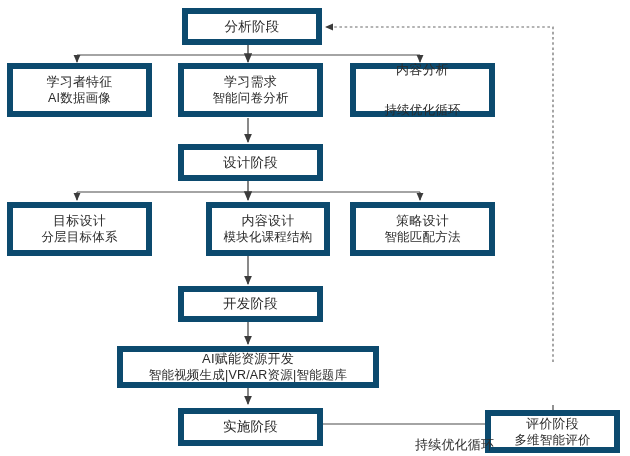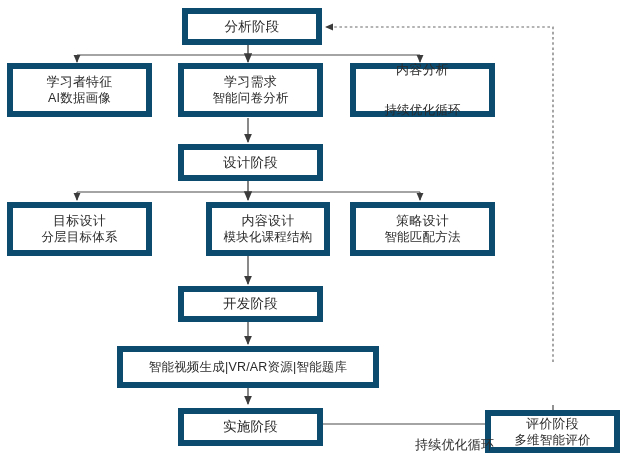--- a/index.html
+++ b/index.html
@@ -142,20 +142,21 @@
   <div class="node" style="left:350px; top:202px; width:145px; height:54px;">
     <span class="l1">策略设计</span>
     <span class="l2">智能匹配方法</span>
   </div>
 
   <div class="node single" style="left:178px; top:286px; width:145px; height:36px;">
     <span class="l1">开发阶段</span>
   </div>
 
   <div class="node" style="left:117px; top:346px; width:262px; height:42px;">
+    <span class="l1">AI赋能资源开发</span>
     <span class="l2">智能视频生成|VR/AR资源|智能题库</span>
   </div>
 
   <div class="node single" style="left:178px; top:408px; width:145px; height:38px;">
     <span class="l1">实施阶段</span>
   </div>
 
   <div class="node" style="left:485px; top:362px; width:135px; height:43px;margin-top:48px;">
     <span class="l1">评价阶段</span>
     <span class="l2">多维智能评价</span>

